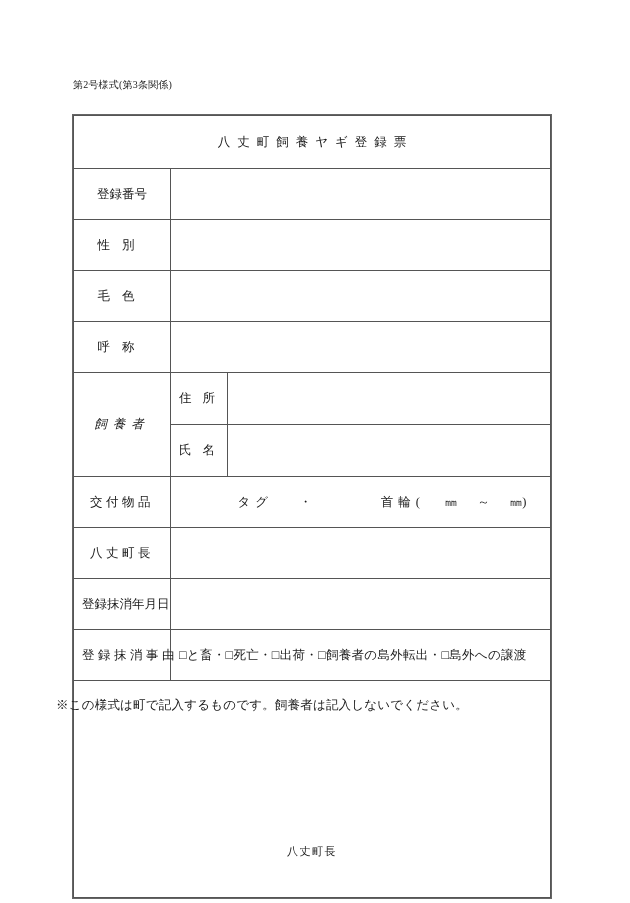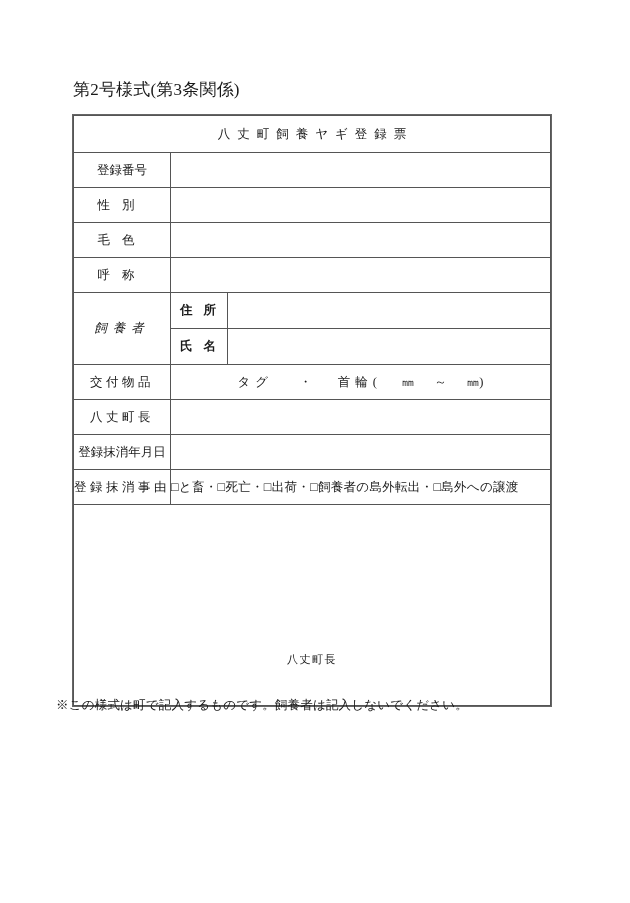--- a/index.html
+++ b/index.html
@@ -14,38 +14,38 @@
     color: #1a1a1a;
     position: relative;
     overflow: hidden;
   }
 
   
   .form-number {
     position: absolute;
     left: 73px;
     top: 78px;
-    font-size: 17px;
+    font-size: 10px;
     letter-spacing: 0.2px;
     white-space: nowrap;
   }
 
   
   .reg-table {
     position: absolute;
     left: 73px;
     top: 115px;
     width: 477px;
     border-collapse: collapse;
     table-layout: fixed;
   }
   .reg-table td {
     border: 1px solid #555555;
     font-size: 12.5px;
-    padding: 0;
+    padding: 8px;
     vertical-align: middle;
   }
 
   
   .reg-table {
     outline: 1px solid #666;
   }
 
   
   .title-cell {
@@ -83,40 +83,40 @@
     text-indent: 6px;
   }
 
   
   .sub-label-cell {
     width: 57px;
     height: 35px;
     text-align: right;
     white-space: nowrap;
     border-right: 1px dashed #777 !important;
-    font-weight: bold;
   }
   .sub-label-cell .sp2 {
     letter-spacing: 11px;
     text-indent: 11px;
   }
 
   
   .value-cell {
     height: 34px;
   }
 
   
   .goods-value {
     text-align: center;
     padding-left: 12px;
     white-space: nowrap;
   }
   .goods-value .gtxt {
     letter-spacing: 5px;
+    margin-left: 43px;
   }
   .goods-value .gap {
     display: inline-block;
     width: 26px;
   }
   .goods-value .gap-s {
     display: inline-block;
     width: 20px;
   }
 

